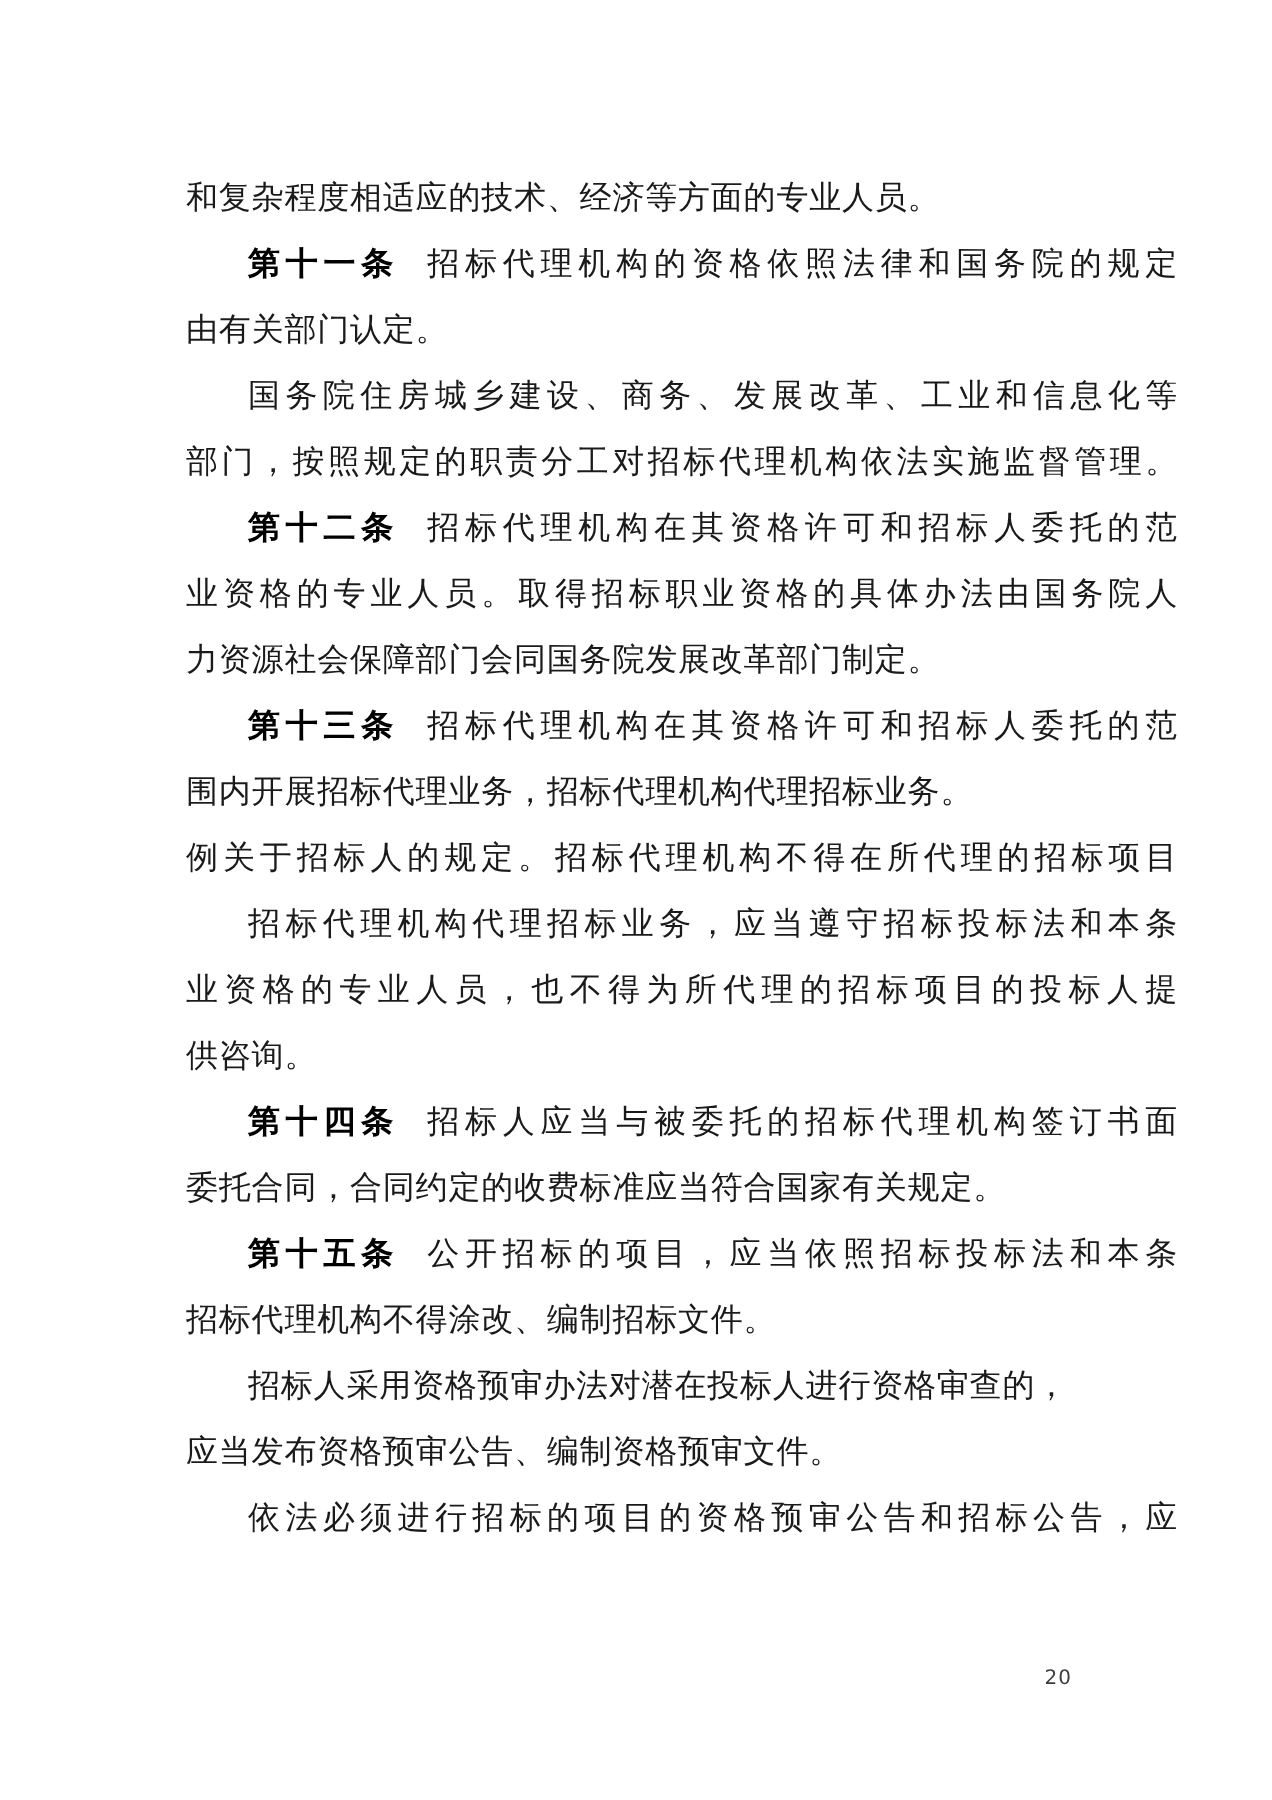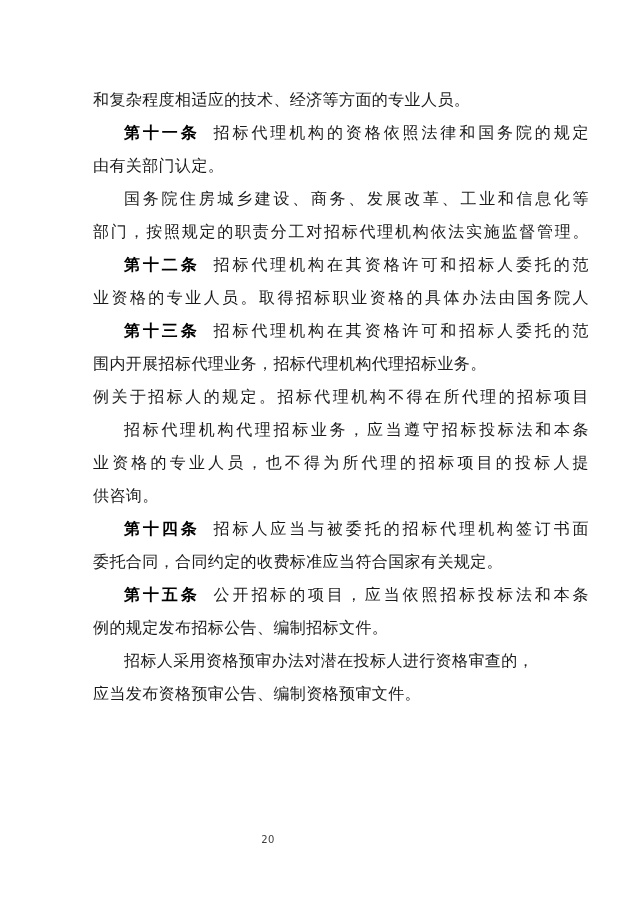--- a/index.html
+++ b/index.html
@@ -32,21 +32,21 @@
   }
   .art {
     font-weight: bold;
     color: #000000;
     margin-right: 14px;
   }
   .footer {
     position: absolute;
     top: 829px; left: 0;
     width: 536px;
-    text-align: center;
+    text-align: right;
   }
   .pageno {
     font-family: "DejaVu Sans", "Liberation Sans", sans-serif;
     font-size: 10px;
     color: #3d3d3d;
     letter-spacing: 0.5px;
   }
 </style>
 </head>
 <body>
@@ -61,45 +61,47 @@
     <div class="line"><span>由有关部门认定。</span></div>
 
     <div class="line ind fill"><span>国务院住房城乡建设、商务、发展改革、工业和信息化等</span></div>
 
     <div class="line fill"><span>部门，按照规定的职责分工对招标代理机构依法实施监督管理。</span></div>
 
     <div class="line ind fill"><b class="art">第十二条</b><span>招标代理机构在其资格许可和招标人委托的范</span></div>
 
     <div class="line fill"><span>业资格的专业人员。取得招标职业资格的具体办法由国务院人</span></div>
 
+    <div class="line"><span>力资源社会保障部门会同国务院发展改革部门制定。</span></div>
 
     <div class="line ind fill"><b class="art">第十三条</b><span>招标代理机构在其资格许可和招标人委托的范</span></div>
 
     <div class="line"><span>围内开展招标代理业务，招标代理机构代理招标业务。</span></div>
 
     <div class="line fill"><span>例关于招标人的规定。招标代理机构不得在所代理的招标项目</span></div>
 
     <div class="line ind fill"><span>招标代理机构代理招标业务，应当遵守招标投标法和本条</span></div>
 
     <div class="line fill"><span>业资格的专业人员，也不得为所代理的招标项目的投标人提</span></div>
 
     <div class="line"><span>供咨询。</span></div>
 
 
     <div class="line ind fill"><b class="art">第十四条</b><span>招标人应当与被委托的招标代理机构签订书面</span></div>
 
     <div class="line"><span>委托合同，合同约定的收费标准应当符合国家有关规定。</span></div>
 
     <div class="line ind fill"><b class="art">第十五条</b><span>公开招标的项目，应当依照招标投标法和本条</span></div>
 
-    <div class="line"><span>例的规定发布招标公告、编制招标文件。</span></div>
+    <div class="line"><span>招标代理机构不得涂改、编制招标文件。</span></div>
 
     <div class="line ind"><span>招标人采用资格预审办法对潜在投标人进行资格审查的，</span></div>
 
     <div class="line"><span>应当发布资格预审公告、编制资格预审文件。</span></div>
 
+    <div class="line ind fill"><span>依法必须进行招标的项目的资格预审公告和招标公告，应</span></div>
 
   </div>
 
   <div class="footer">
     <span class="pageno">20</span>
   </div>
 </div>
 
 </body></html>

